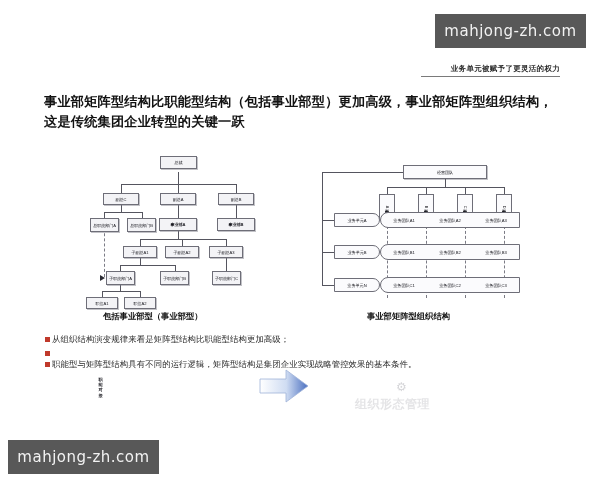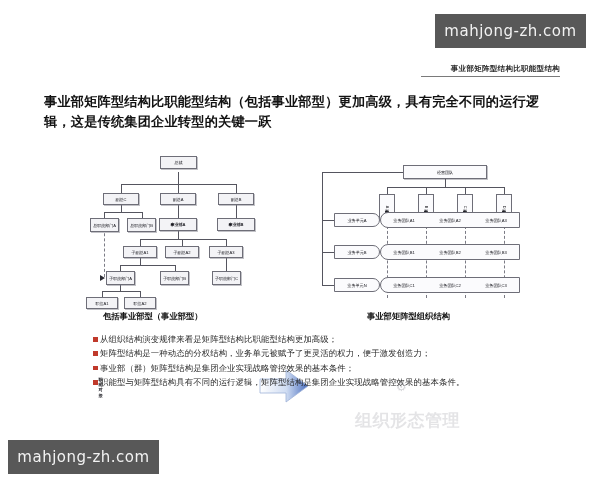--- a/index.html
+++ b/index.html
@@ -90,50 +90,50 @@
   .bandrow .team{
     flex:1;text-align:center;font-size:4.2px;color:#15151c;letter-spacing:-.1px;
   }
   .dash{position:absolute;width:1px;border-left:1px dashed #7b7b85;}
 
   
   #bullets{position:absolute;left:45px;top:334px;width:515px;}
   .bullet{
     display:flex;align-items:flex-start;margin-bottom:3.4px;
     font-family:"DejaVu Serif","Liberation Serif",serif;
-    font-size:8.4px;line-height:11px;color:#2a2a2a;letter-spacing:.1px;margin-left:48px;
+    font-size:8.4px;line-height:11px;color:#2a2a2a;letter-spacing:.1px;
   }
   .bullet .sq{
     width:4.5px;height:4.5px;background:#c0392b;margin-top:3px;
     margin-right:2.5px;flex:0 0 auto;
   }
 
   #mark-watermark{
     position:absolute;left:396px;top:374px;width:200px;height:26px;
     font-family:"DejaVu Sans",sans-serif;font-size:14.5px;font-weight:bold;
     color:rgba(150,150,158,.40);letter-spacing:.5px;white-space:nowrap;
     display:flex;align-items:center;
   }
   #mark-watermark .gear{font-size:12px;margin-right:1px;}
   #diag-watermark{
-    position:absolute;left:355px;top:261px;width:150px;height:34px;
-    font-family:Liberation Sans, sans-serif;font-size:17px;font-weight:bold;
+    position:absolute;left:355px;top:248px;width:150px;height:34px;
+    font-family:Liberation Sans, sans-serif;font-size:12px;font-weight:bold;
     color:rgba(165,165,172,.30);letter-spacing:.5px;white-space:nowrap;
   }
 </style>
 </head>
 <body>
 
 <div class="watermark-box" id="wm-top">mahjong-zh.com</div>
 
 <div class="watermark-box" id="wm-bottom">mahjong-zh.com</div>
 
-<div id="header-label">事业部矩阵型结构比职能型结构</div>
-
-<div id="page-title">事业部矩阵型结构比职能型结构（包括事业部型）更加高级，具有完全不同的运行逻辑，这是传统集团企业转型的关键一跃</div>
+<div id="header-label">业务单元被赋予了更灵活的权力</div>
+
+<div id="page-title">事业部矩阵型结构比职能型结构（包括事业部型）更加高级，事业部矩阵型组织结构，这是传统集团企业转型的关键一跃</div>
 
 <div id="diagram-area">
 
   <div class="ln v" style="left:178px;top:24px;height:12px;"></div>
   <div class="ln h" style="left:121px;top:36px;width:115px;"></div>
   <div class="ln v" style="left:121px;top:36px;height:9px;"></div>
   <div class="ln v" style="left:178px;top:36px;height:9px;"></div>
   <div class="ln v" style="left:236px;top:36px;height:9px;"></div>
 
   <div class="ln v" style="left:121px;top:56px;height:8px;"></div>
@@ -267,25 +267,20 @@
 <div class="caption" id="caption-left">包括事业部型（事业部型）</div>
 <div class="caption" id="caption-right">事业部矩阵型组织结构</div>
 
 <div id="bullets">
   <div class="bullet">
     <span class="sq"></span>
     <span>从组织结构演变规律来看是矩阵型结构比职能型结构更加高级；</span>
   </div>
   <div class="bullet">
     <span class="sq"></span>
-    <span>矩阵型结构是一种动态的分权结构，业务单元被赋予了更灵活的权力，便于激发创造力；</span>
-  </div>
-  <div class="bullet">
-    <span class="sq"></span>
-    <span>事业部（群）矩阵型结构是集团企业实现战略管控效果的基本条件；</span>
   </div>
   <div class="bullet">
     <span class="sq"></span>
     <span>职能型与矩阵型结构具有不同的运行逻辑，矩阵型结构是集团企业实现战略管控效果的基本条件。</span>
   </div>
 </div>
 
 <div id="mark-watermark">
   <span class="gear">⚙</span>
 </div>

